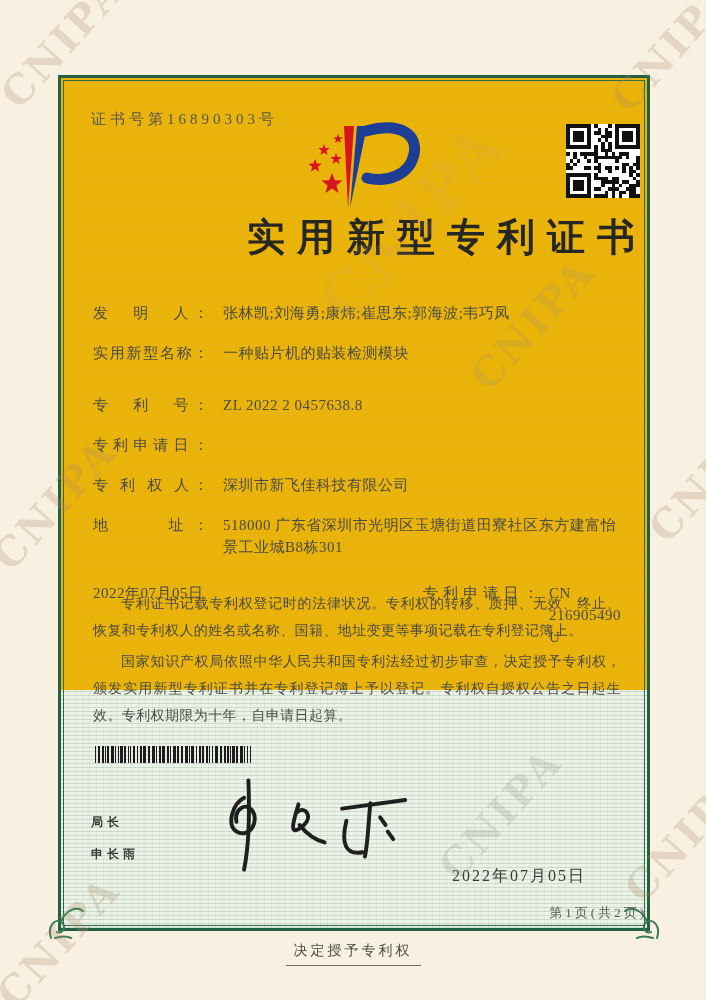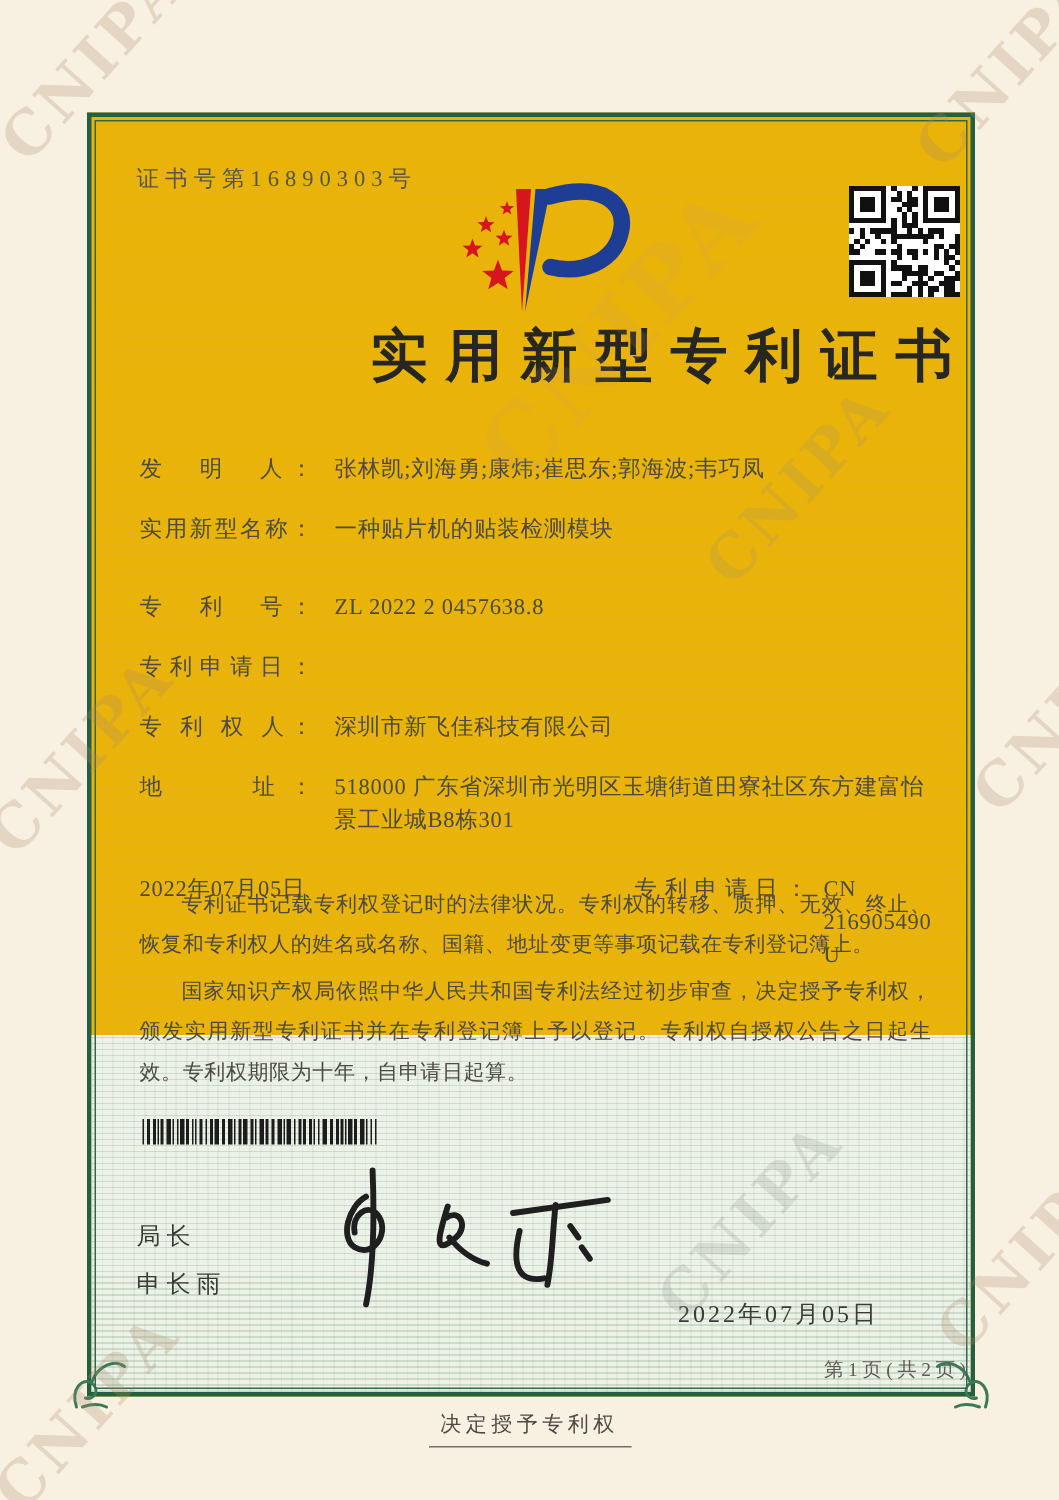--- a/index.html
+++ b/index.html
@@ -85,21 +85,21 @@
 
   
   .barcode{
     position:absolute;left:34px;top:668px;width:164px;height:17px;
     display:flex;align-items:stretch;background:transparent;
   }
   .barcode span{background:#1c1c1c;height:100%;flex:none;}
   .barcode i{flex:none;height:100%;}
 
   
-  .sig-label{position:absolute;left:30px;font-size:16px;letter-spacing:4px;color:#3a3a36;}
+  .sig-label{position:absolute;left:30px;font-size:12px;letter-spacing:4px;color:#3a3a36;font-weight:bold;}
   .sig-label.t1{top:736px;}
   .sig-label.t2{top:768px;}
   .sig-svg{position:absolute;left:128px;top:698px;width:256px;height:98px;}
   .sig-date{
     position:absolute;left:368px;top:788px;width:180px;text-align:center;
     font-size:16px;letter-spacing:2px;color:#3a3a36;
   }
 
   
   .page-info{

